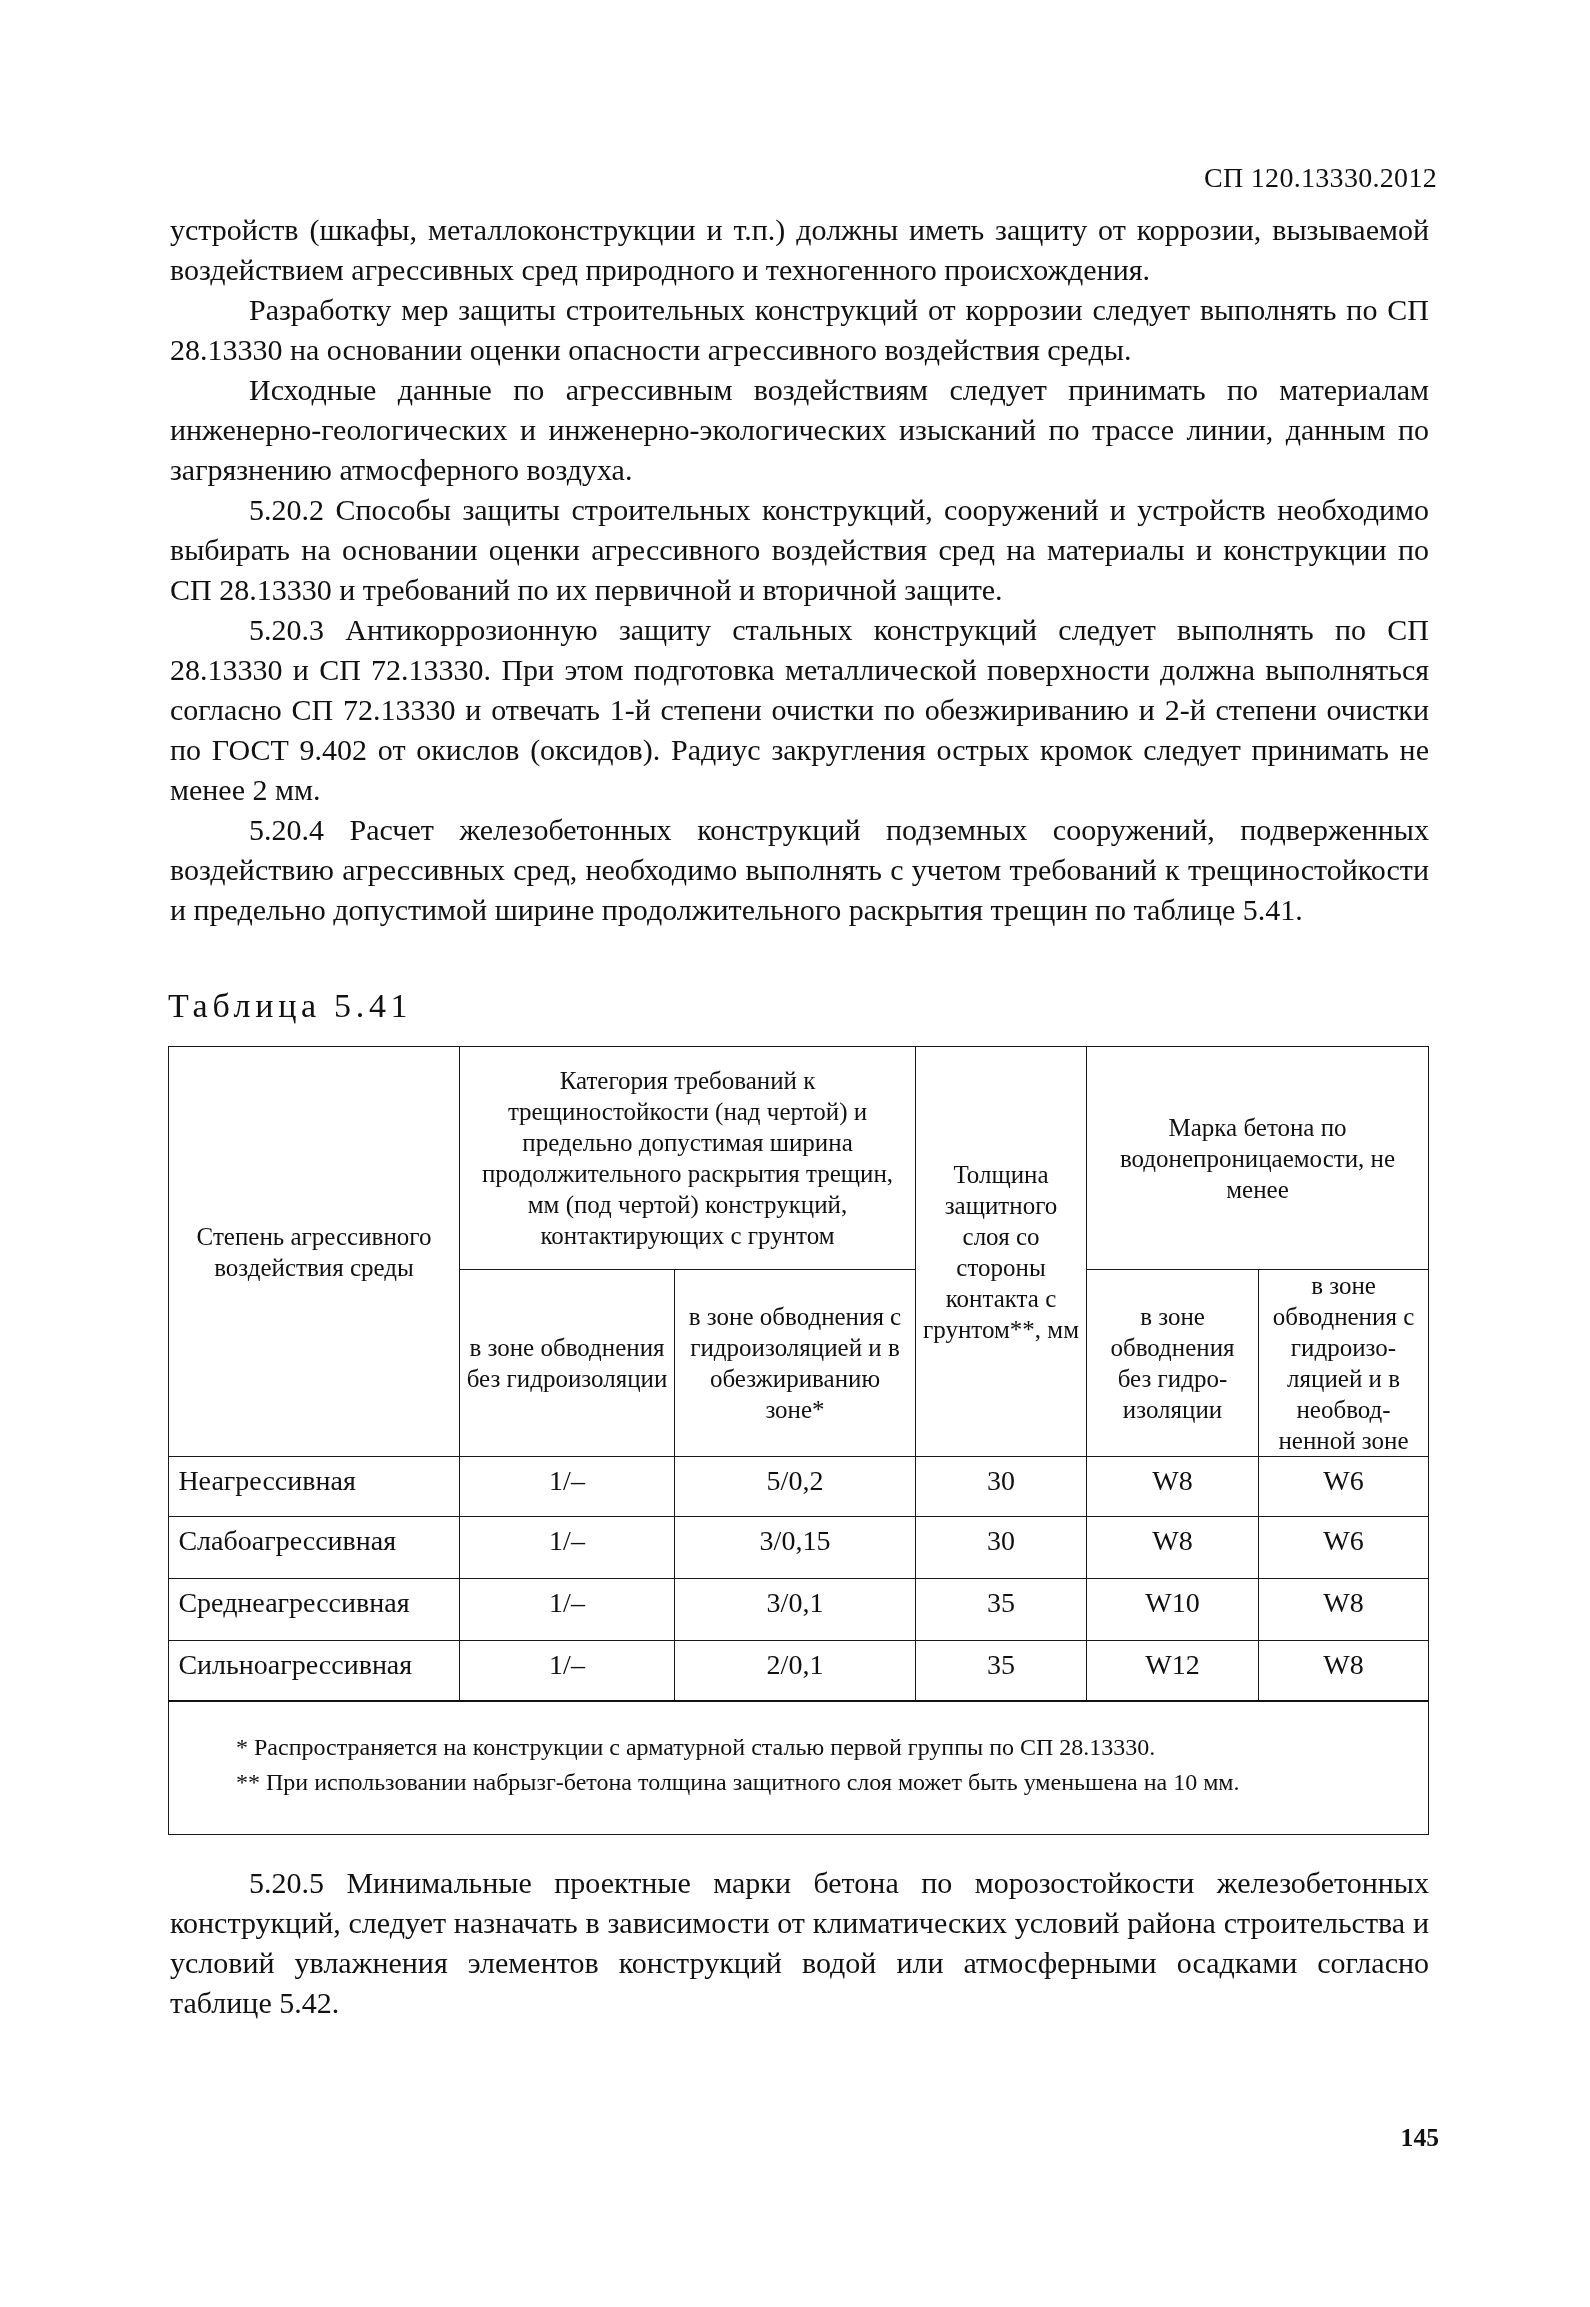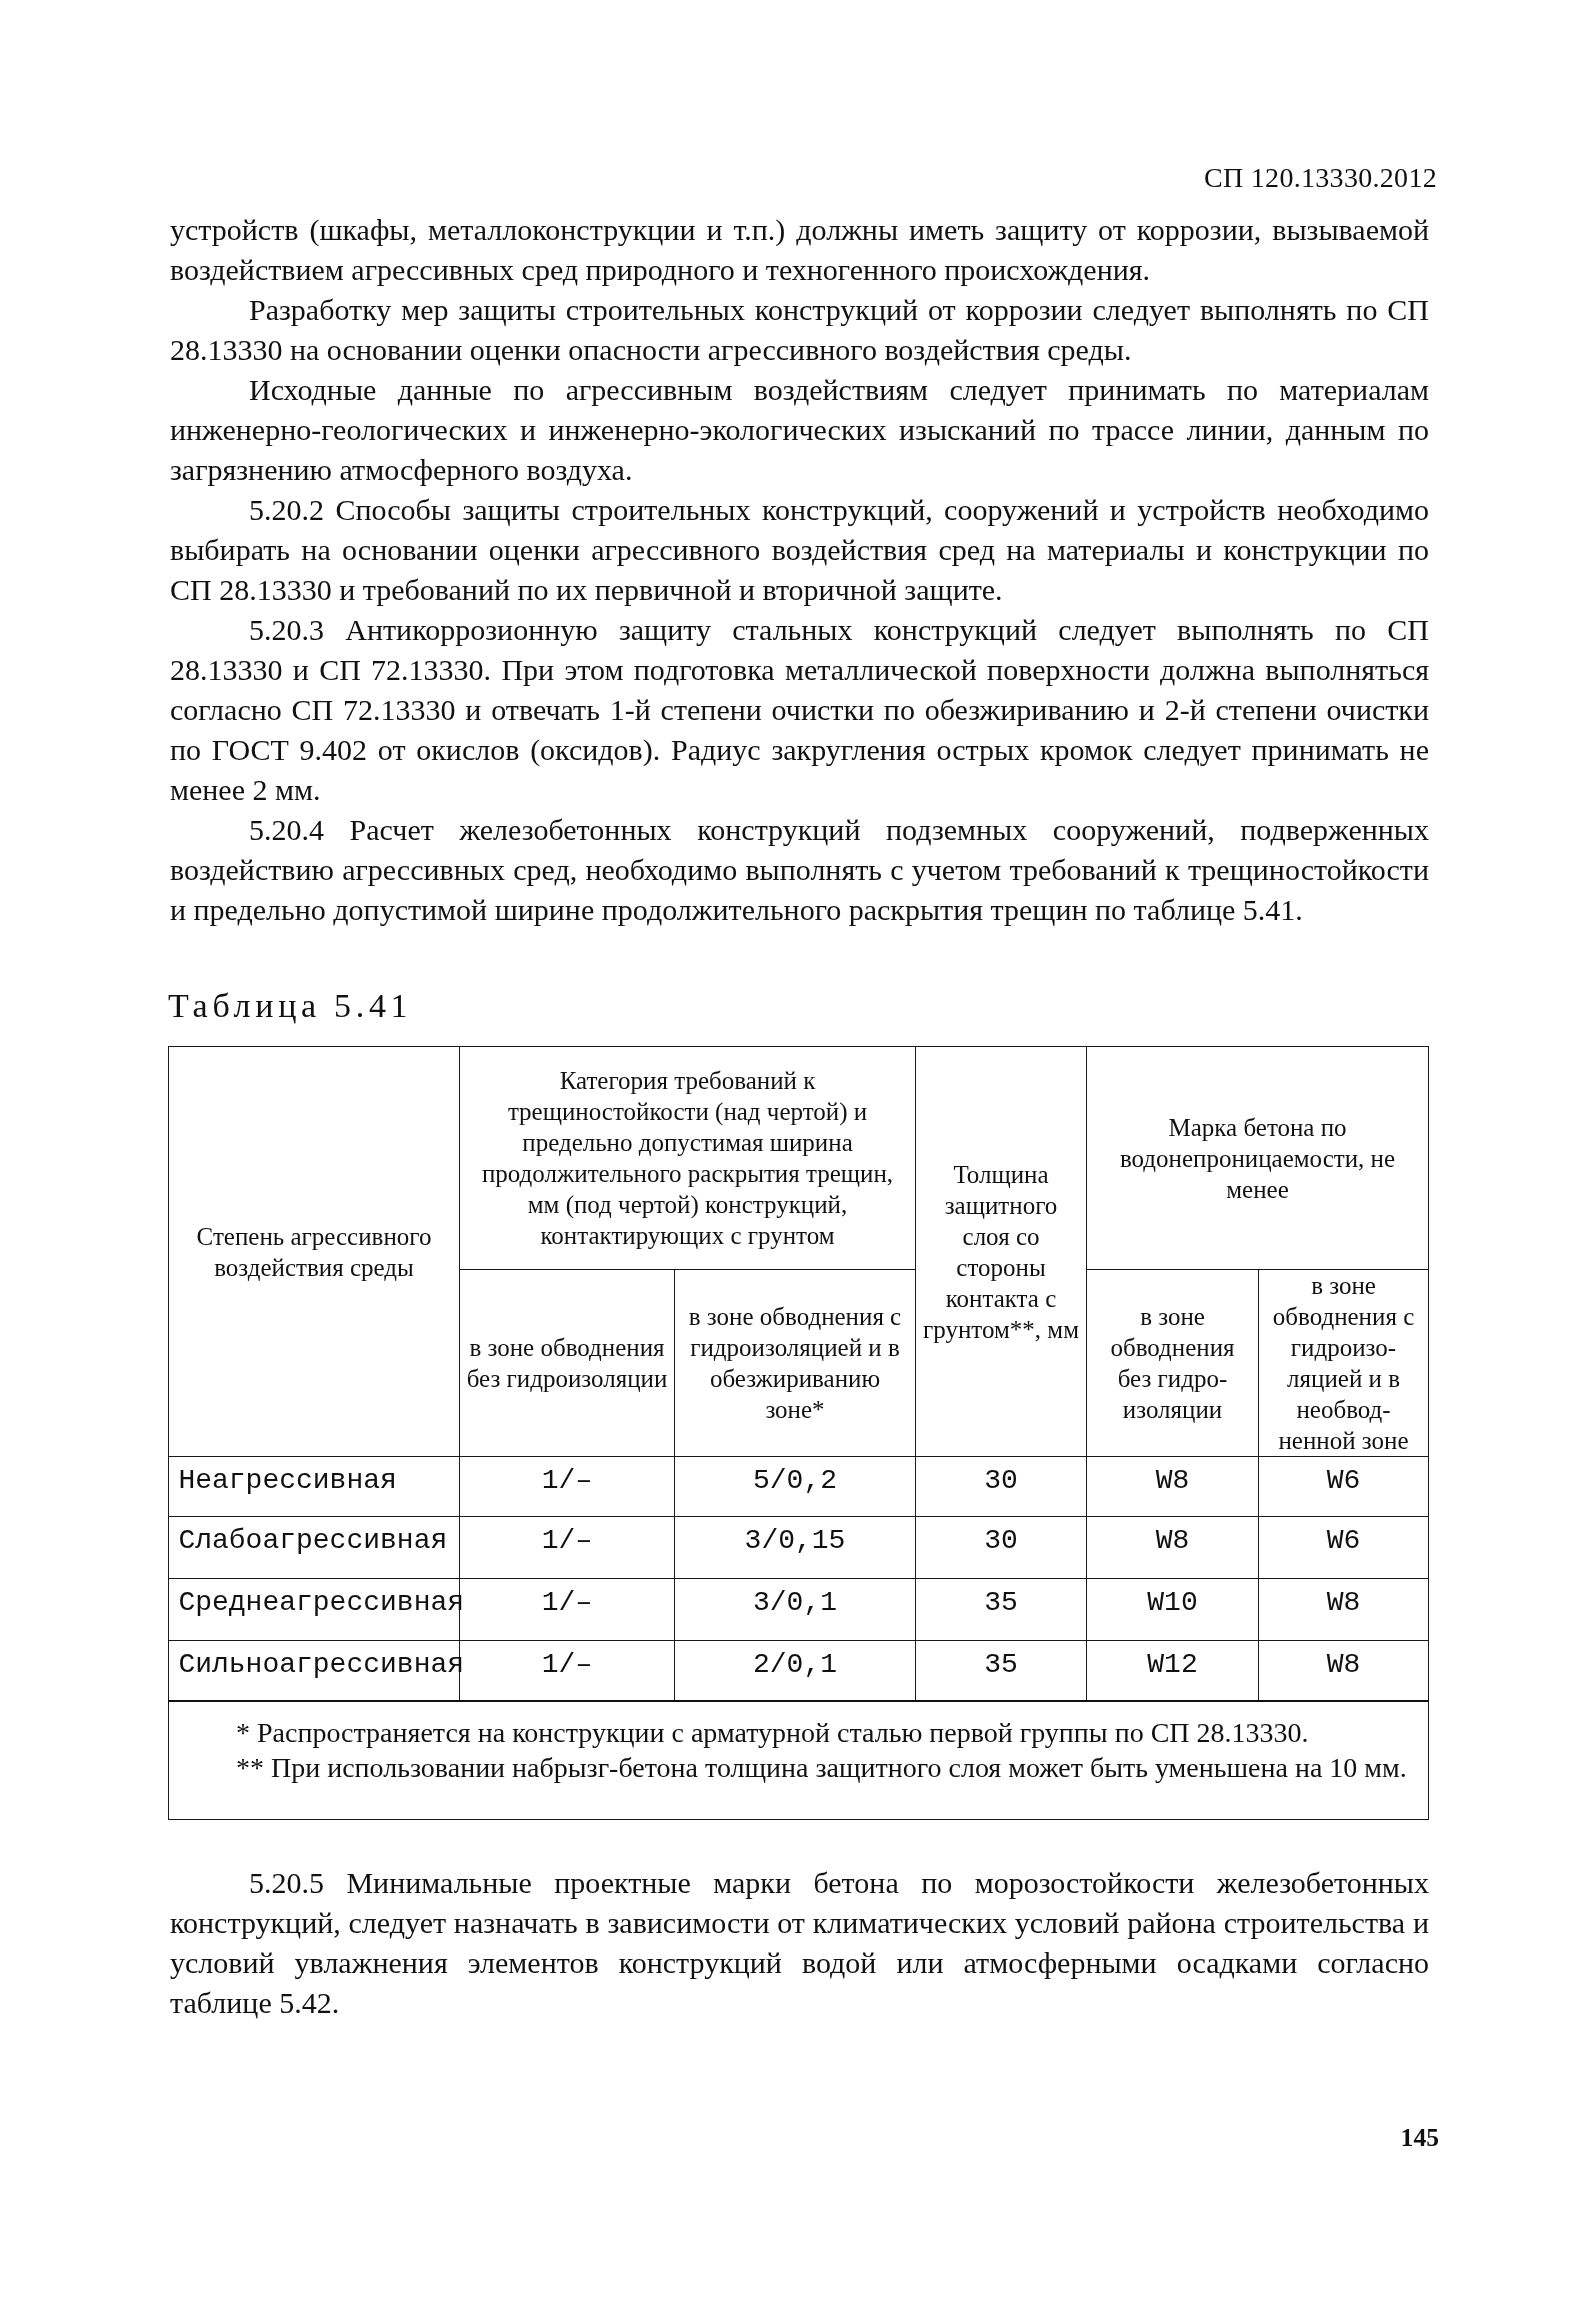--- a/index.html
+++ b/index.html
@@ -24,23 +24,23 @@
   }
   .tbl {
     position: absolute; left: 168px; top: 1046px;
     width: 1261px; border-collapse: collapse; table-layout: fixed;
     font-size: 25px; line-height: 31px;
   }
   .tbl td {
     border: 1.3px solid #1a1a1a; text-align: center; vertical-align: middle;
     padding: 0 4px; 
   }
-  .tbl tr.row td { height: 51px; font-size: 28px; vertical-align: top; padding-top: 8px; font-family: Liberation Mono, monospace; }
+  .tbl tr.row td { height: 51px; font-size: 28px; vertical-align: top; padding-top: 8px; }
   .tbl td.left { text-align: left; padding-left: 9.4px; }
-  .tbl td.note { text-align: left; padding: 13px 0 34px 67px; font-size: 28px; line-height: 35px; border-top: 2px solid #111; }
+  .tbl td.note { text-align: left; padding: 28px 0 34px 67px; font-size: 24px; line-height: 35px; border-top: 2px solid #111; }
   .tbl td.note div { white-space: nowrap; }
   #block2 { top: 1863px; }
   .page-num {
     position: absolute; top: 2123px; right: 152px;
     font-weight: bold; font-size: 25.6px;
   }
 </style>
 </head>
 <body>
 

